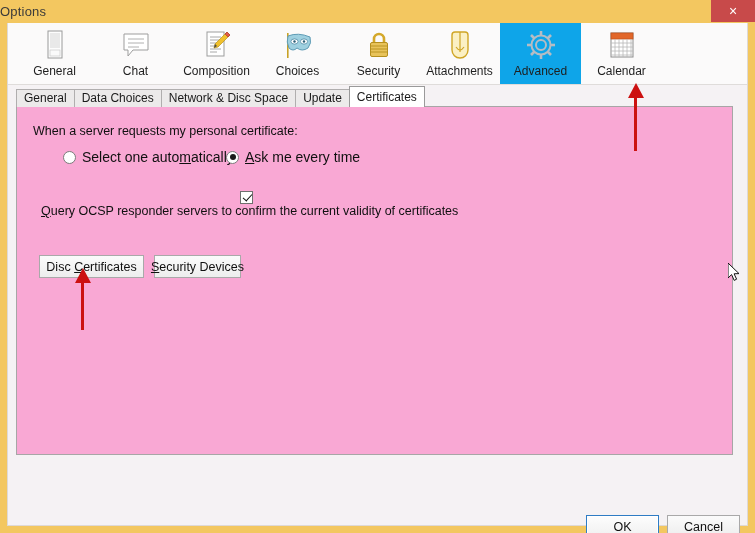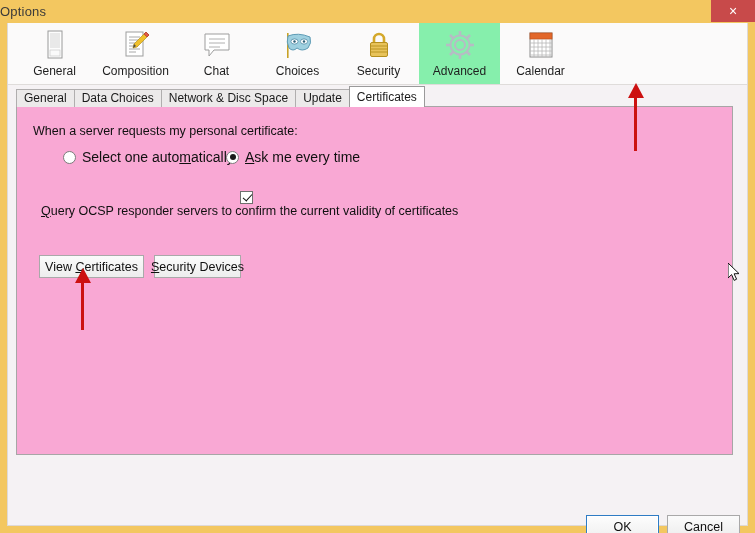--- a/index.html
+++ b/index.html
@@ -67,21 +67,21 @@
   .tbitem {
     width: 81px;
     display: flex;
     flex-direction: column;
     align-items: center;
     justify-content: flex-start;
     padding-top: 4px;
     cursor: default;
     position: relative;
   }
-  .tbitem.selected { background: #86efac; }
+  .tbitem.selected { background: #0ea5e9; }
   .tbicon {
     height: 36px; width: 36px;
     display: flex; align-items: center; justify-content: center;
   }
   .tblabel {
     font-size: 12px;
     color: #1e1e1e;
     margin-top: 1px;
     white-space: nowrap;
   }
@@ -223,20 +223,34 @@
             <rect x="10" y="21" width="10" height="6" fill="#fafafa" stroke="#c3c3c3" stroke-width=".6"></rect>
           </svg>
         </div>
         <div class="tblabel">General</div>
       </div>
 
 
       <div class="tbitem">
         <div class="tbicon">
           <svg width="32" height="32" viewBox="0 0 32 32">
+            <path d="M4 5 H28 V21 H13 L8 27 V21 H4 Z" fill="#ffffff" stroke="#9d9d9d" stroke-width="1"></path>
+            <g stroke="#b0b0b0" stroke-width="1">
+              <line x1="8" y1="10" x2="24" y2="10"></line>
+              <line x1="8" y1="14" x2="24" y2="14"></line>
+              <line x1="8" y1="18" x2="19" y2="18"></line>
+            </g>
+          </svg>
+        </div>
+        <div class="tblabel">Chat</div>
+      </div>
+
+      <div class="tbitem">
+        <div class="tbicon">
+          <svg width="32" height="32" viewBox="0 0 32 32">
             <rect x="6" y="3" width="17" height="24" fill="#ffffff" stroke="#9d9d9d" stroke-width="1"></rect>
             <g stroke="#a8a8a8" stroke-width="1">
               <line x1="9" y1="8" x2="20" y2="8"></line>
               <line x1="9" y1="11" x2="20" y2="11"></line>
               <line x1="9" y1="14" x2="20" y2="14"></line>
               <line x1="9" y1="17" x2="18" y2="17"></line>
               <line x1="9" y1="20" x2="20" y2="20"></line>
               <line x1="9" y1="23" x2="16" y2="23"></line>
             </g>
             <g>
@@ -244,34 +258,20 @@
               <path d="M26 3 L29 6 L27 8 L24 5 Z" fill="#e05a4a" stroke="#b03a2e" stroke-width=".7"></path>
               <path d="M13 19 L14 15 L16 17 Z" fill="#4a4a4a"></path>
             </g>
           </svg>
         </div>
         <div class="tblabel">Composition</div>
       </div>
 
       <div class="tbitem">
         <div class="tbicon">
-          <svg width="32" height="32" viewBox="0 0 32 32">
-            <path d="M4 5 H28 V21 H13 L8 27 V21 H4 Z" fill="#ffffff" stroke="#9d9d9d" stroke-width="1"></path>
-            <g stroke="#b0b0b0" stroke-width="1">
-              <line x1="8" y1="10" x2="24" y2="10"></line>
-              <line x1="8" y1="14" x2="24" y2="14"></line>
-              <line x1="8" y1="18" x2="19" y2="18"></line>
-            </g>
-          </svg>
-        </div>
-        <div class="tblabel">Chat</div>
-      </div>
-
-      <div class="tbitem">
-        <div class="tbicon">
           <svg width="34" height="32" viewBox="0 0 34 32">
             <rect x="6" y="4" width="1.6" height="25" fill="#c8a227"></rect>
             <path d="M7 7 Q17 3 29 8 Q31 14 27 19 Q21 23 16 19 Q12 23 8 19 Q5 13 7 7 Z" fill="#9fd0e0" stroke="#5e9bb5" stroke-width="1"></path>
             <ellipse cx="13.5" cy="12.5" rx="3.6" ry="2.6" fill="#ffffff" stroke="#4e8aa6" stroke-width=".8"></ellipse>
             <ellipse cx="23" cy="12.5" rx="3.6" ry="2.6" fill="#ffffff" stroke="#4e8aa6" stroke-width=".8"></ellipse>
             <circle cx="13.5" cy="12.5" r="1.2" fill="#2b5f78"></circle>
             <circle cx="23" cy="12.5" r="1.2" fill="#2b5f78"></circle>
           </svg>
         </div>
         <div class="tblabel">Choices</div>
@@ -285,20 +285,30 @@
             <g stroke="#b58f1e" stroke-width=".9">
               <line x1="8" y1="17" x2="24" y2="17"></line>
               <line x1="8" y1="20" x2="24" y2="20"></line>
               <line x1="8" y1="23" x2="24" y2="23"></line>
             </g>
           </svg>
         </div>
         <div class="tblabel">Security</div>
       </div>
 
+      <div class="tbitem">
+        <div class="tbicon">
+          <svg width="26" height="32" viewBox="0 0 26 32">
+            <path d="M8 3 h10 a3 3 0 0 1 3 3 v15 a8 8 0 0 1 -16 0 V6 a3 3 0 0 1 3 -3 Z" fill="#fbf0c4" stroke="#cfa526" stroke-width="1.4"></path>
+            <path d="M13 3 v20" stroke="#cfa526" stroke-width="1.2" fill="none"></path>
+            <path d="M9 18 q4 6 8 0" stroke="#cfa526" stroke-width="1.2" fill="none"></path>
+          </svg>
+        </div>
+        <div class="tblabel">Attachments</div>
+      </div>
 
       <div class="tbitem selected">
         <div class="tbicon">
           <svg width="34" height="34" viewBox="0 0 34 34">
             <g fill="none" stroke="#b6bcc4" stroke-width="2">
               <circle cx="17" cy="17" r="9.5"></circle>
               <circle cx="17" cy="17" r="5"></circle>
               <g stroke-width="2.6">
                 <line x1="17" y1="3" x2="17" y2="8"></line>
                 <line x1="17" y1="26" x2="17" y2="31"></line>
@@ -360,21 +370,21 @@
           </span>
         <span class="radio-label"><span></span><u class="acc">A</u><span>sk me every time</span></span>
       </div>
 
       <div class="check-row" style="left:24px; top:84px;flex-direction:column;">
         <span class="checkbox checked"></span>
         <span class="check-label"><span></span><u class="acc">Q</u><span>uery OCSP responder servers to confirm the current validity of certificates</span></span>
       </div>
 
       <div class="pbtn" style="left:22px; top:148px; width:105px;">
-        <span><span>View </span><u class="acc">C</u><span>ertificates</span></span>
+        <span><span>Disc </span><u class="acc">C</u><span>ertificates</span></span>
       </div>
 
       <div class="pbtn" style="left:137px; top:148px; width:87px;">
         <span><span></span><u class="acc">S</u><span>ecurity Devices</span></span>
       </div>
     </div>
 
     <div class="pbtn focus" id="footer-ok">
       <span>OK</span>
     </div>

